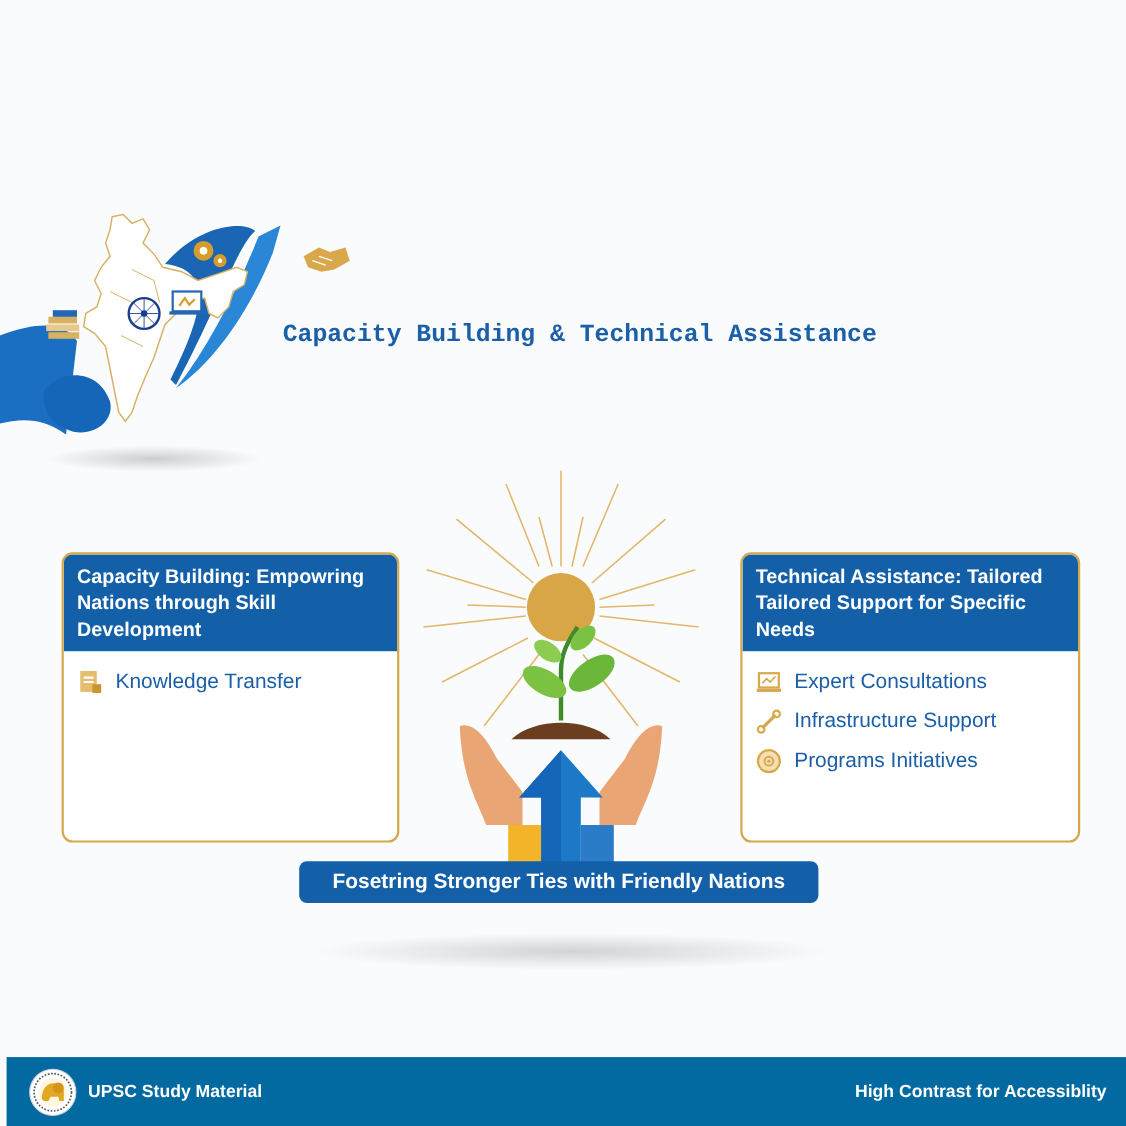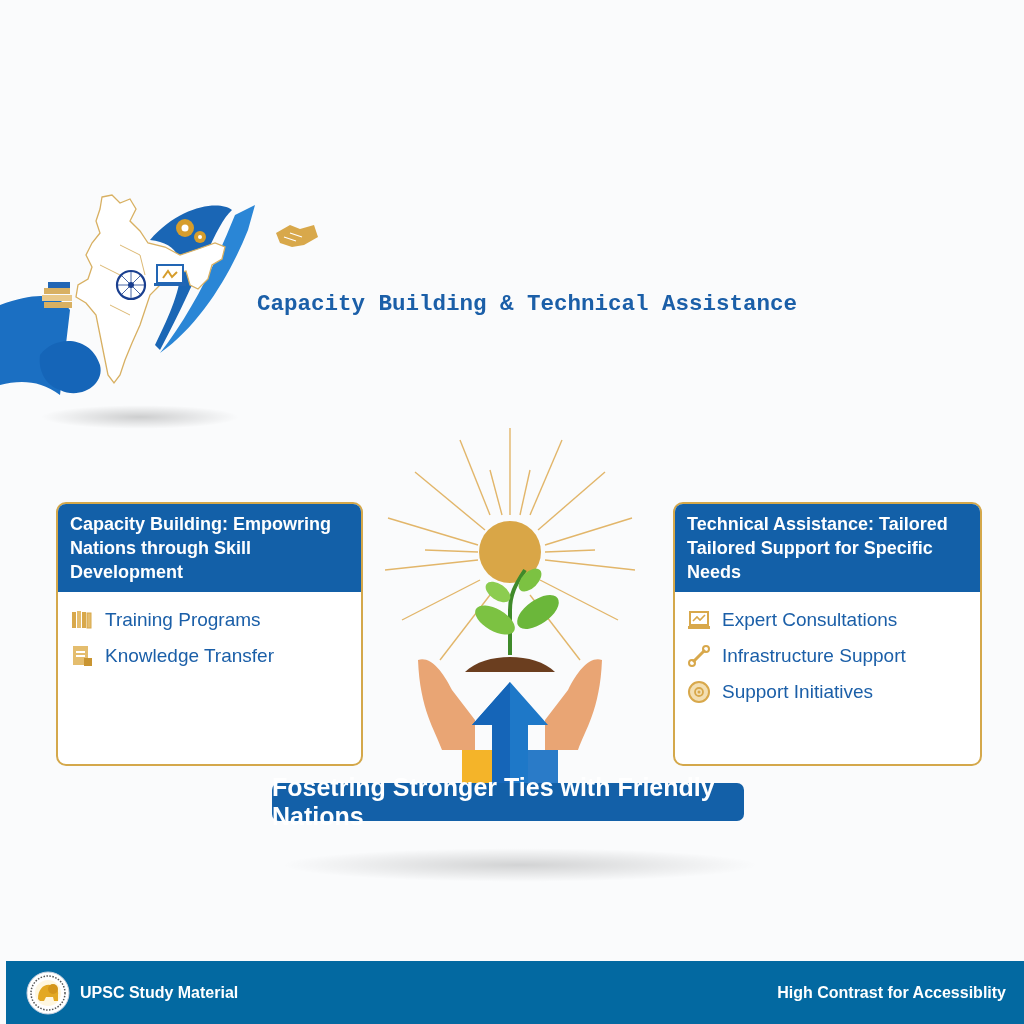--- a/index.html
+++ b/index.html
@@ -39,21 +39,21 @@
   .card-list { list-style: none; padding: 10px 0 0 12px; }
   .card-list li {
     display: flex; align-items: center; height: 36px;
     color: #1b5fa8; font-size: 19px;
   }
   .card-list .ic { width: 24px; height: 24px; margin-right: 11px; flex: 0 0 24px; }
   .center-graphic { position: absolute; left: 380px; top: 420px; width: 260px; height: 370px; }
   .banner {
     position: absolute; left: 272px; top: 783px; width: 472px; height: 38px;
     background: #1360a8; border-radius: 7px; color: #fff; font-weight: bold;
-    font-size: 25px; display: flex; align-items: center; justify-content: center;
+    font-size: 19px; display: flex; align-items: center; justify-content: center;
   }
   .banner-shadow {
     position: absolute; left: 280px; top: 848px; width: 480px; height: 34px;
     border-radius: 50%;
     background: radial-gradient(ellipse at center, rgba(0,0,0,0.16) 0%, rgba(0,0,0,0) 70%);
   }
   .footer {
     position: absolute; left: 6px; top: 961px; width: 1024px; height: 63px;
     background: #0369a1; display: flex; align-items: center; justify-content: space-between;
     padding: 0 24px 0 20px;
@@ -119,29 +119,20 @@
 
 <div class="title-block">
   <div class="sub-title">Capacity Building &amp; Technical Assistance</div>
 </div>
 
 <div class="card left">
   <div class="card-header">Capacity Building: Empowring Nations through Skill Development</div>
   <ul class="card-list">
     <li>
       <svg class="ic" viewBox="0 0 24 24">
-        <rect x="2" y="4" width="4" height="16" fill="#d8a84b"></rect>
-        <rect x="7" y="3" width="4" height="17" fill="#e4bd6e"></rect>
-        <rect x="12" y="4" width="4" height="16" fill="#d8a84b"></rect>
-        <rect x="17" y="5" width="4" height="15" fill="#e4bd6e" stroke="#d8a84b"></rect>
-      </svg>
-      <span>Training Programs</span>
-    </li>
-    <li>
-      <svg class="ic" viewBox="0 0 24 24">
         <rect x="3" y="2" width="15" height="19" fill="#e4bd6e"></rect>
         <line x1="6" y1="8" x2="15" y2="8" stroke="#fff" stroke-width="2"></line>
         <line x1="6" y1="12" x2="15" y2="12" stroke="#fff" stroke-width="2"></line>
         <rect x="14" y="14" width="8" height="8" fill="#c99532"></rect>
       </svg>
       <span>Knowledge Transfer</span>
     </li>
   </ul>
 </div>
 
@@ -163,21 +154,21 @@
         <circle cx="19" cy="5" r="3" fill="none" stroke="#d8a84b" stroke-width="2"></circle>
       </svg>
       <span>Infrastructure Support</span>
     </li>
     <li>
       <svg class="ic" viewBox="0 0 24 24">
         <circle cx="12" cy="12" r="10" fill="#f3dfb2" stroke="#d8a84b" stroke-width="2"></circle>
         <circle cx="12" cy="12" r="4" fill="none" stroke="#d8a84b" stroke-width="1.8"></circle>
         <circle cx="12" cy="12" r="1.5" fill="#d8a84b"></circle>
       </svg>
-      <span>Support Initiatives</span>
+      <span>Programs Initiatives</span>
     </li>
   </ul>
 </div>
 
 <div class="center-graphic">
   <svg width="260" height="370" viewBox="0 0 260 370">
     <g>
       <g stroke="#e2b66a" stroke-width="1.4">
         <line x1="130" y1="8" x2="130" y2="95"></line>
         <line x1="80" y1="20" x2="110" y2="95"></line>

